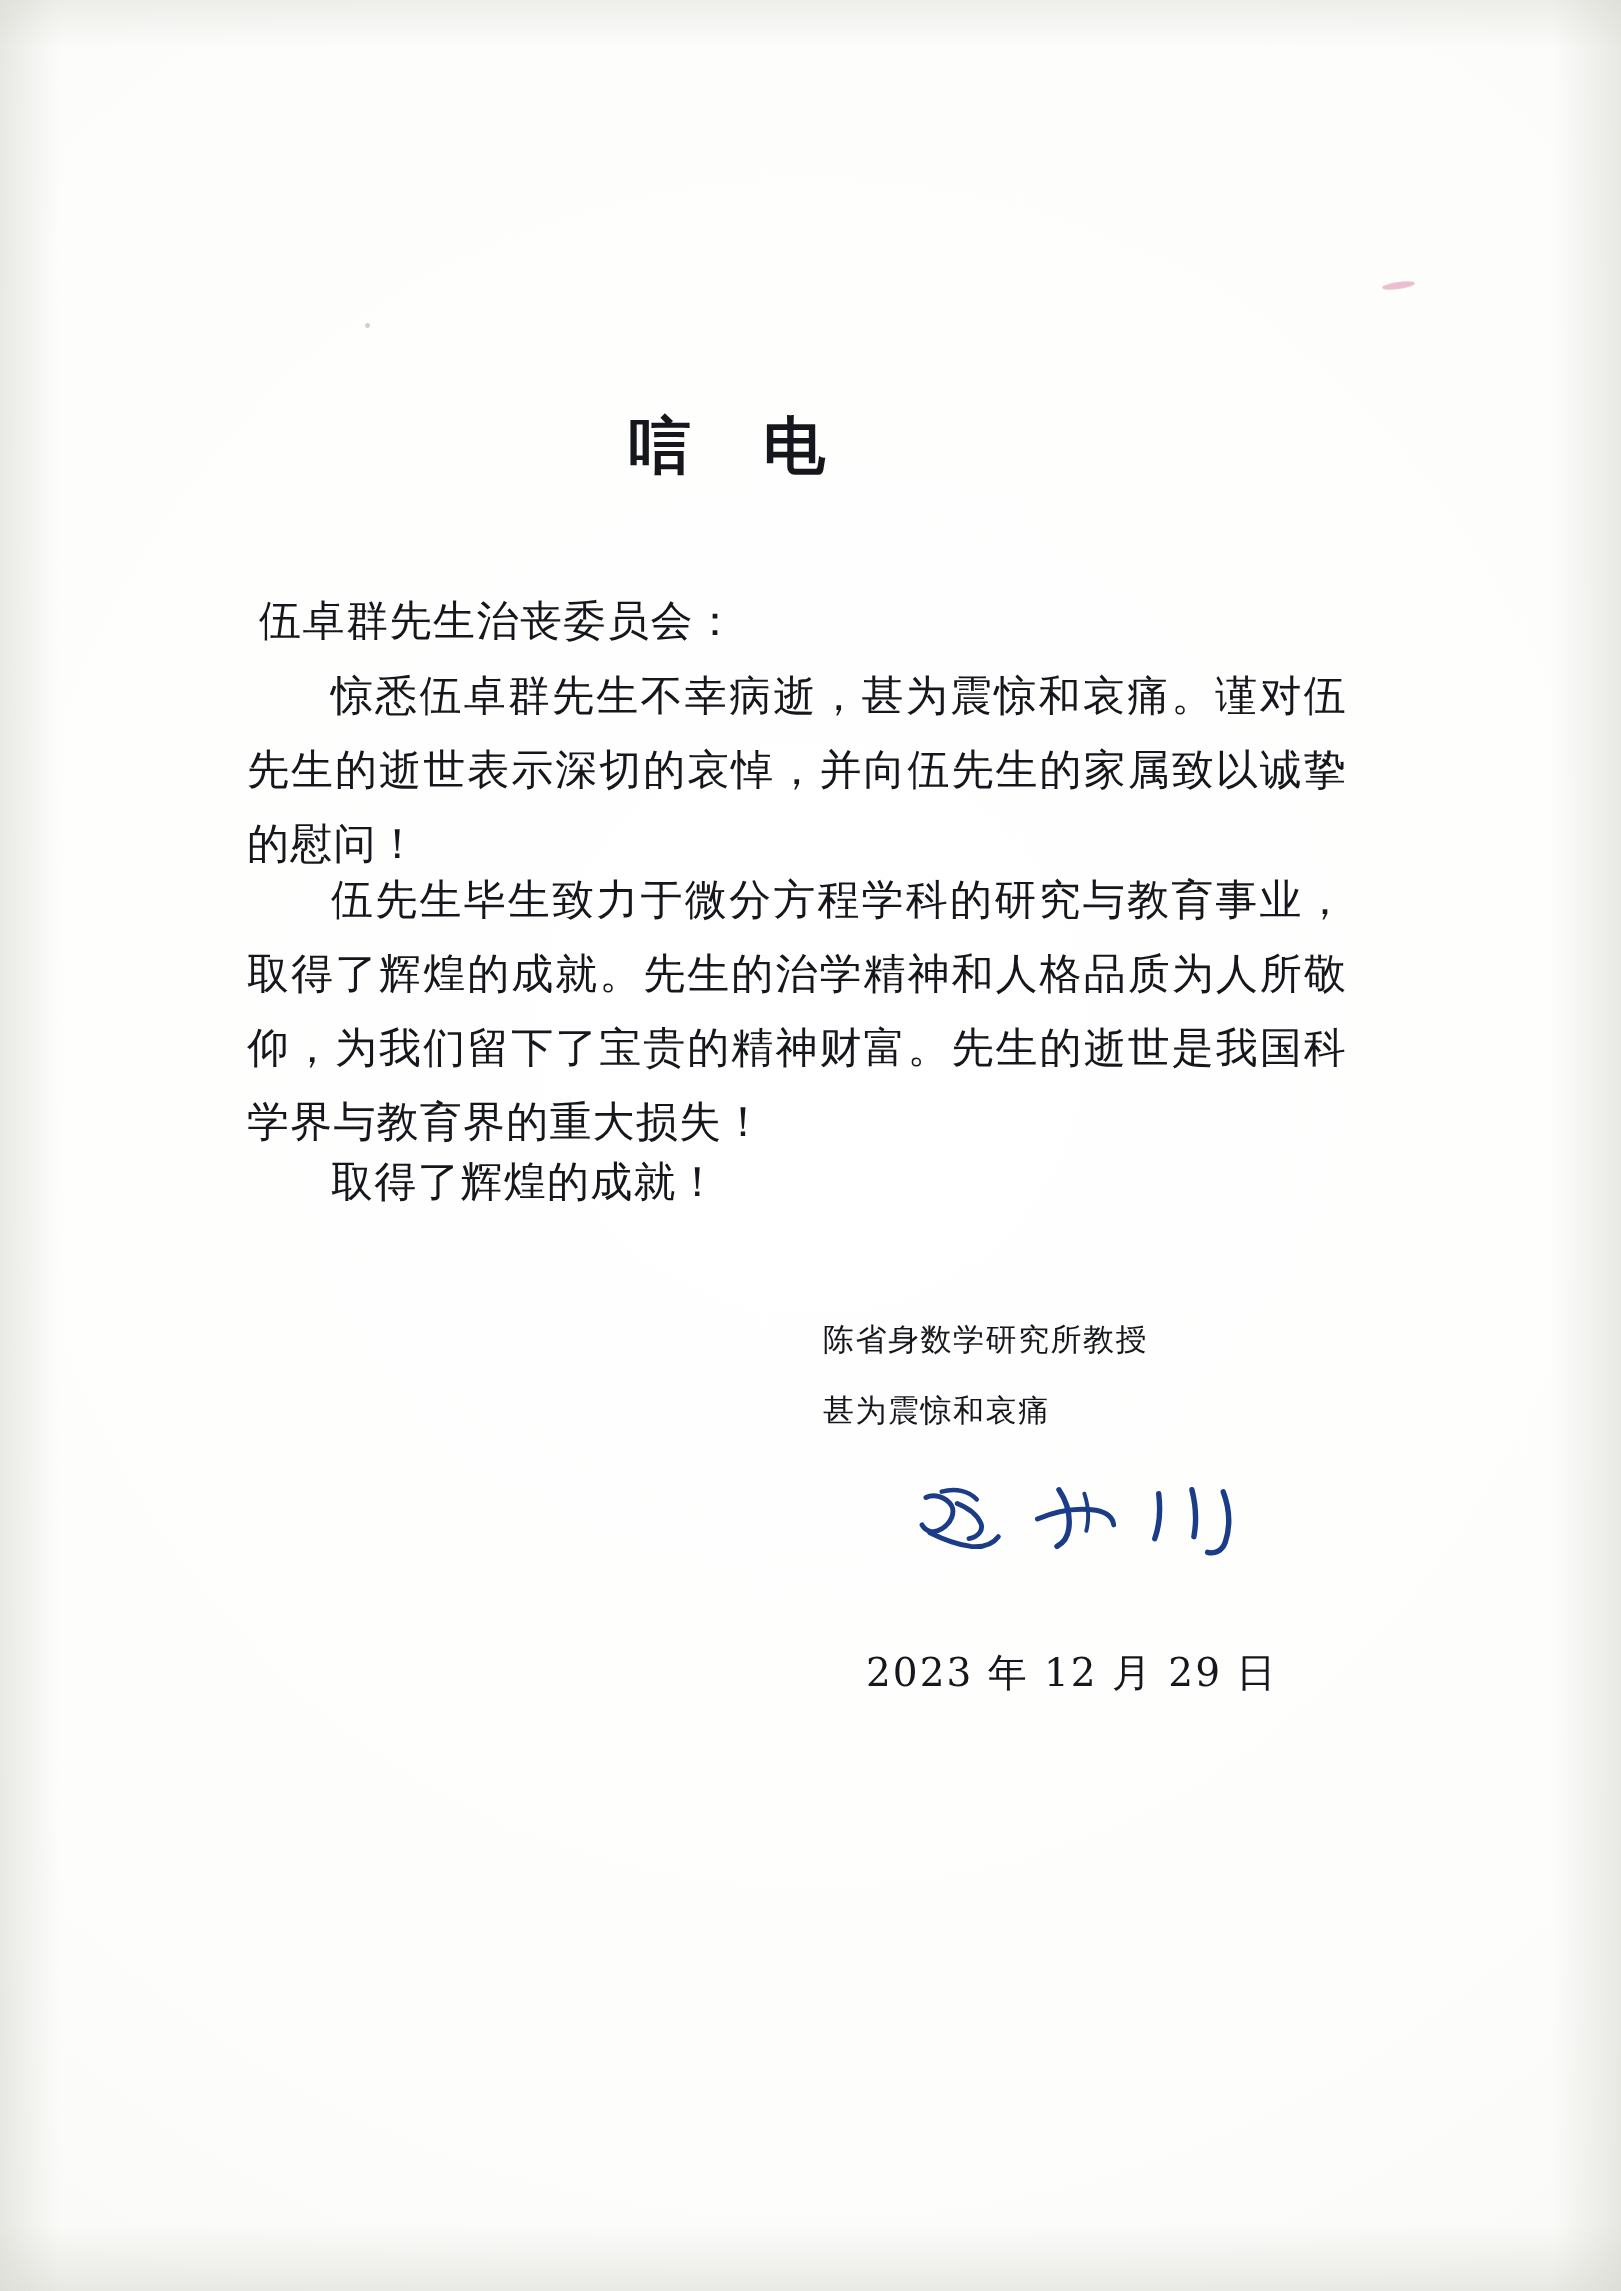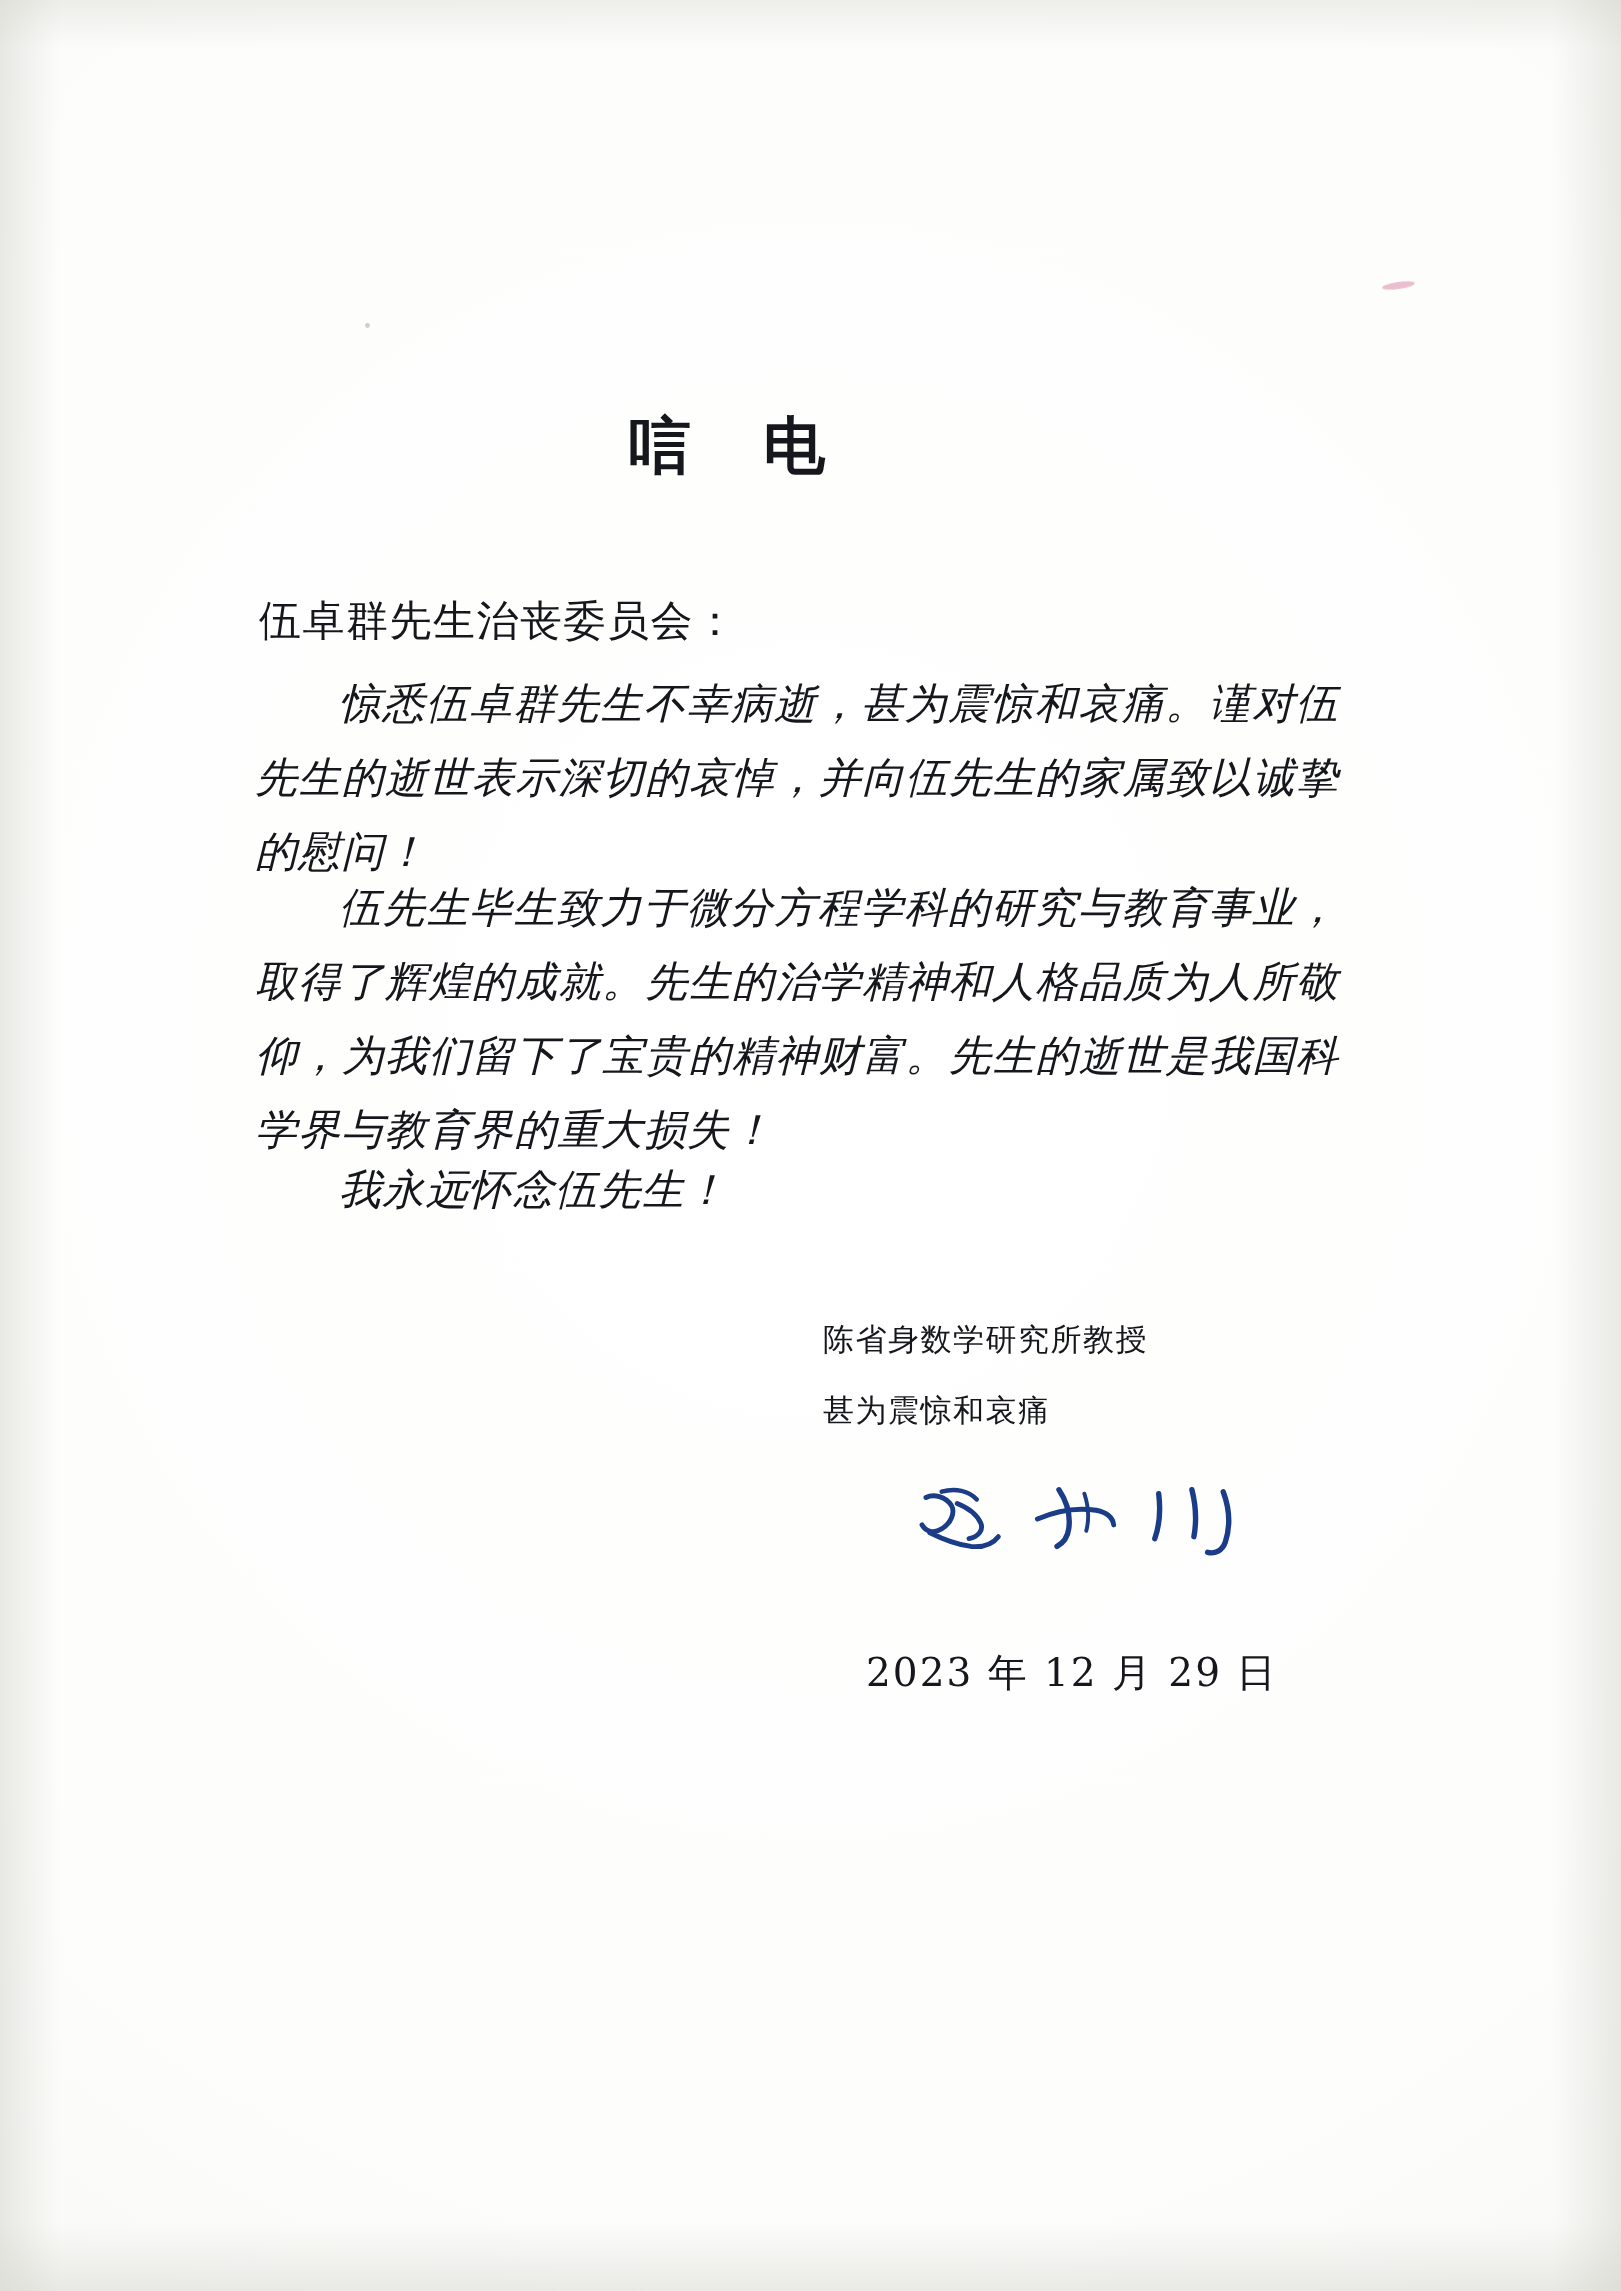--- a/index.html
+++ b/index.html
@@ -114,23 +114,22 @@
     left: 247px;
     width: 1100px;
     font-size: 42px;
     line-height: 74px;
     letter-spacing: 1.2px;
     text-align: justify;
     text-justify: inter-ideograph;
     color: #16171c;
   }
   .body-block p {
-    margin: 8px;
+    margin: 0;
     text-indent: 2em;
-    font-style: italic;
   }
   #para-1 { top: 659px; }
   #para-2 { top: 863px; }
   #para-3 { top: 1145px; }
 
   .signer {
     position: absolute;
     left: 823px;
     top: 1304px;
     font-size: 31px;
@@ -181,21 +180,21 @@
 
     <div class="body-block" id="para-1">
       <p>惊悉伍卓群先生不幸病逝，甚为震惊和哀痛。谨对伍先生的逝世表示深切的哀悼，并向伍先生的家属致以诚挚的慰问！</p>
     </div>
 
     <div class="body-block" id="para-2">
       <p>伍先生毕生致力于微分方程学科的研究与教育事业，取得了辉煌的成就。先生的治学精神和人格品质为人所敬仰，为我们留下了宝贵的精神财富。先生的逝世是我国科学界与教育界的重大损失！</p>
     </div>
 
     <div class="body-block" id="para-3">
-      <p>我永远怀念伍先生！</p>
+      <p>取得了辉煌的成就！</p>
     </div>
 
     <div class="signer">
       <div>陈省身数学研究所教授</div>
       <div>甚为震惊和哀痛</div>
     </div>
 
     <div class="signature">
       <svg width="333" height="88" viewBox="0 0 340 90" fill="none" xmlns="http://www.w3.org/2000/svg">
         <g stroke="#1b3c86" stroke-linecap="round" stroke-linejoin="round" fill="none">

